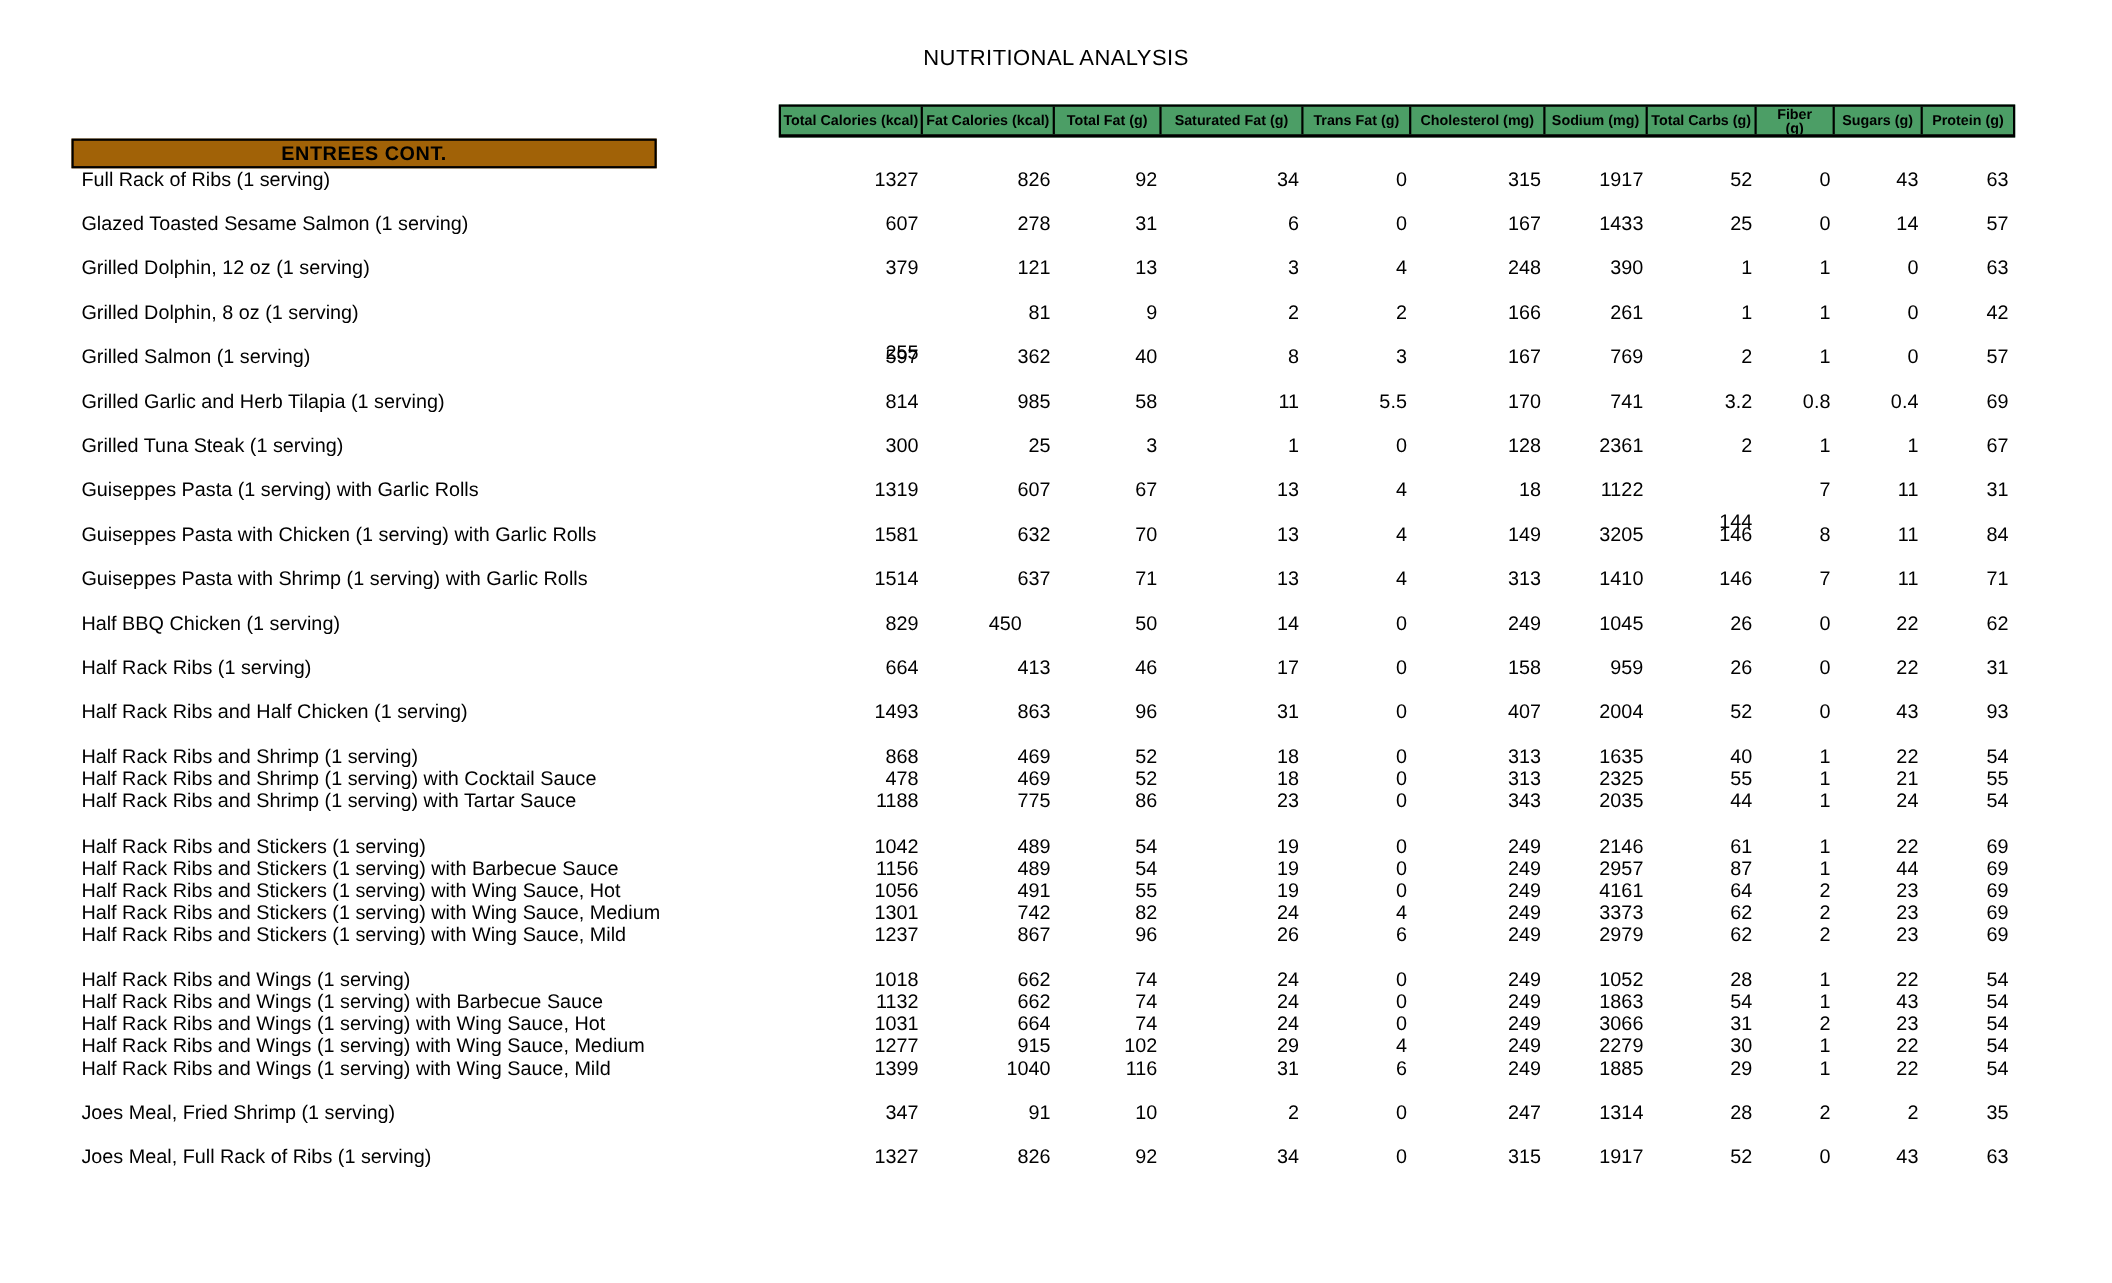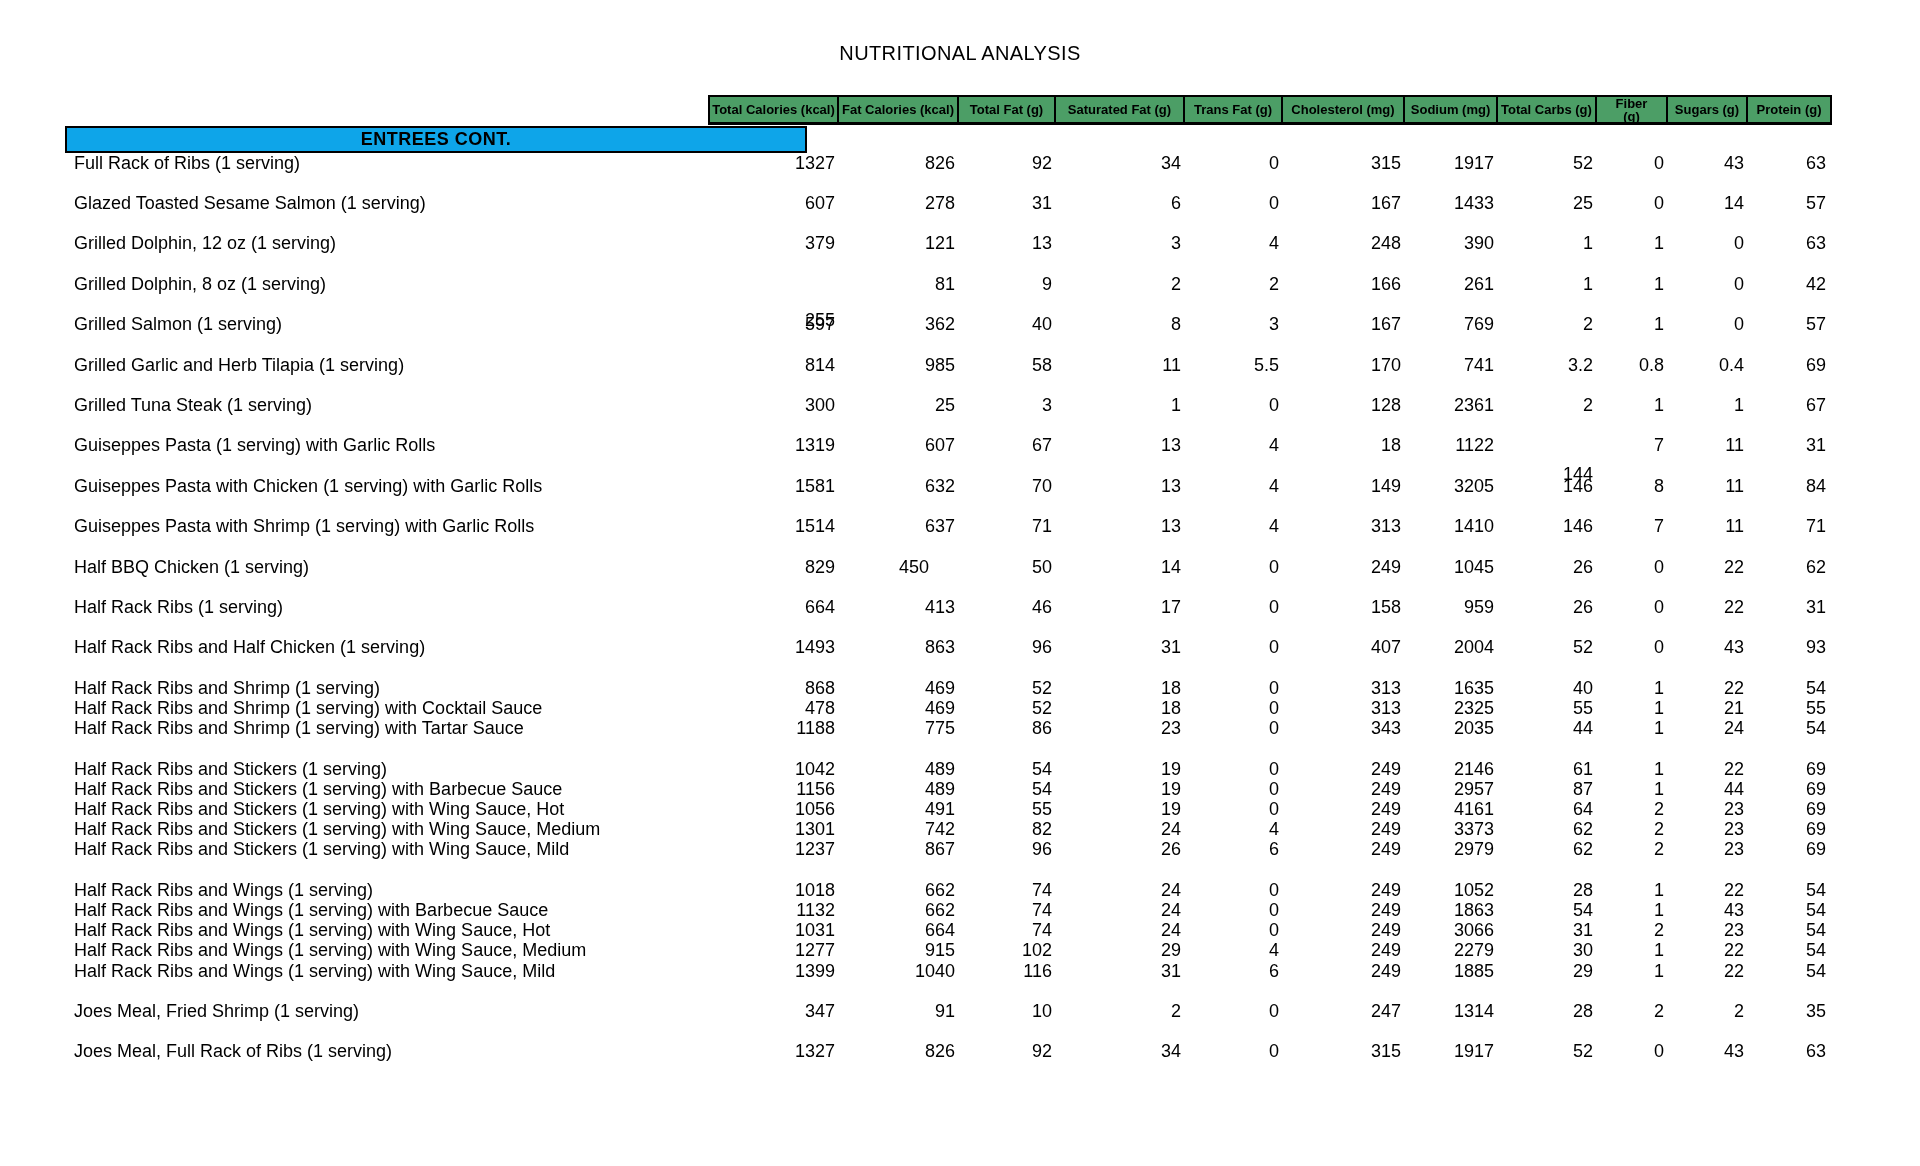--- a/index.html
+++ b/index.html
@@ -9,22 +9,22 @@
   .title{position:absolute;top:42px;left:0;width:1920px;margin:0;text-align:center;
          font-size:20px;font-weight:normal;letter-spacing:0.4px;}
 
   .thead{position:absolute;left:708px;top:95px;height:30px;display:flex;
          background:#4C9E66;border:2px solid #000;border-bottom-width:3px;box-sizing:border-box;}
   .hcell{box-sizing:border-box;display:flex;align-items:center;justify-content:center;
          text-align:center;font-size:13px;font-weight:bold;line-height:13px;
          white-space:pre-line;border-right:2px solid #000;padding:0 1px;overflow:hidden;}
   .hcell:last-child{border-right:none;}
 
-  .banner{position:absolute;left:65px;top:126px;width:742px;height:27px;box-sizing:border-box;
-          background:#0ea5e9;border:2px solid #000;display:flex;align-items:center;justify-content:center;}
+  .banner{position:absolute;left:65px;top:126px;width:532px;height:27px;box-sizing:border-box;
+          background:#a16207;border:2px solid #000;display:flex;align-items:center;justify-content:center;}
   .banner span{font-size:18px;font-weight:bold;letter-spacing:0.5px;color:#000;}
 
   .row{position:absolute;left:0;width:1920px;height:21px;font-size:18px;line-height:20px;}
   .row .name{position:absolute;left:74px;top:0;white-space:nowrap;}
   .row .val{position:absolute;top:0;text-align:right;white-space:nowrap;}
 </style>
 </head>
 <body>
 
 <div class="page">

